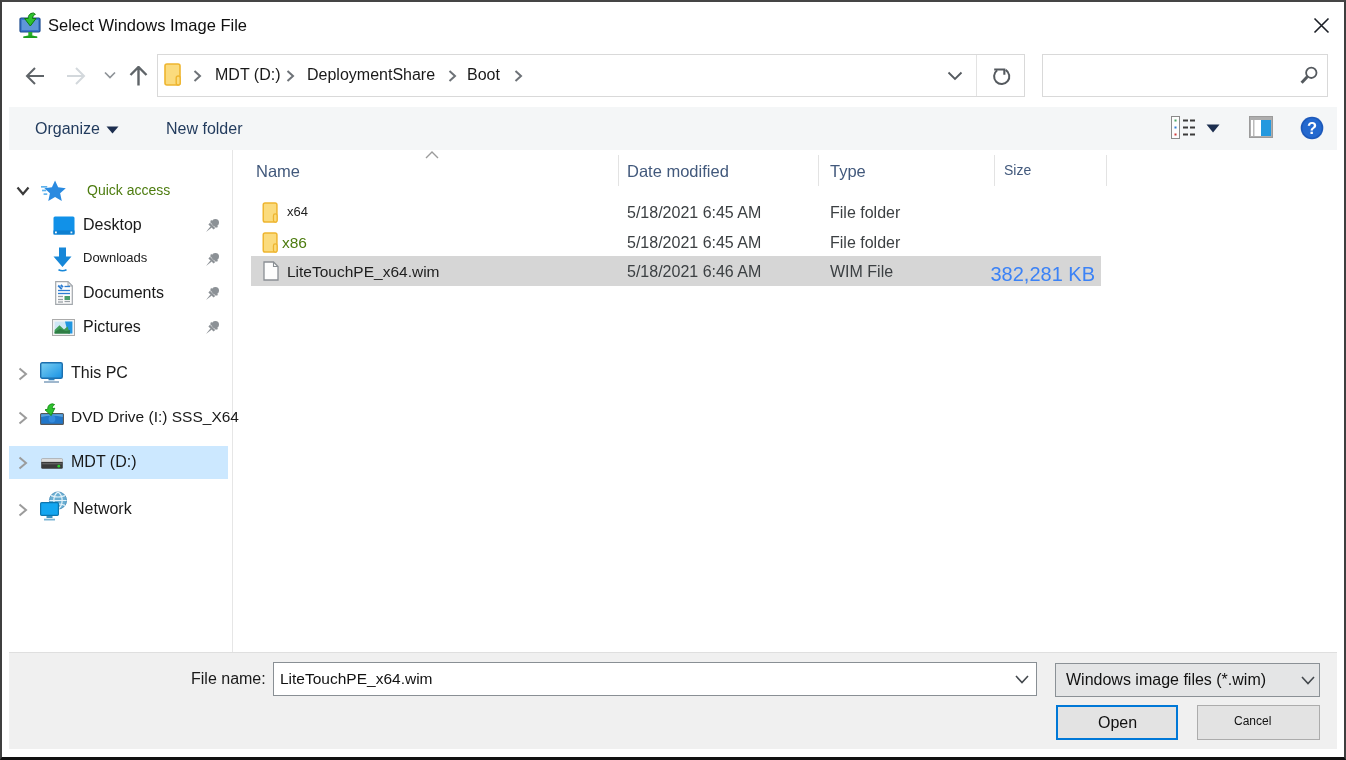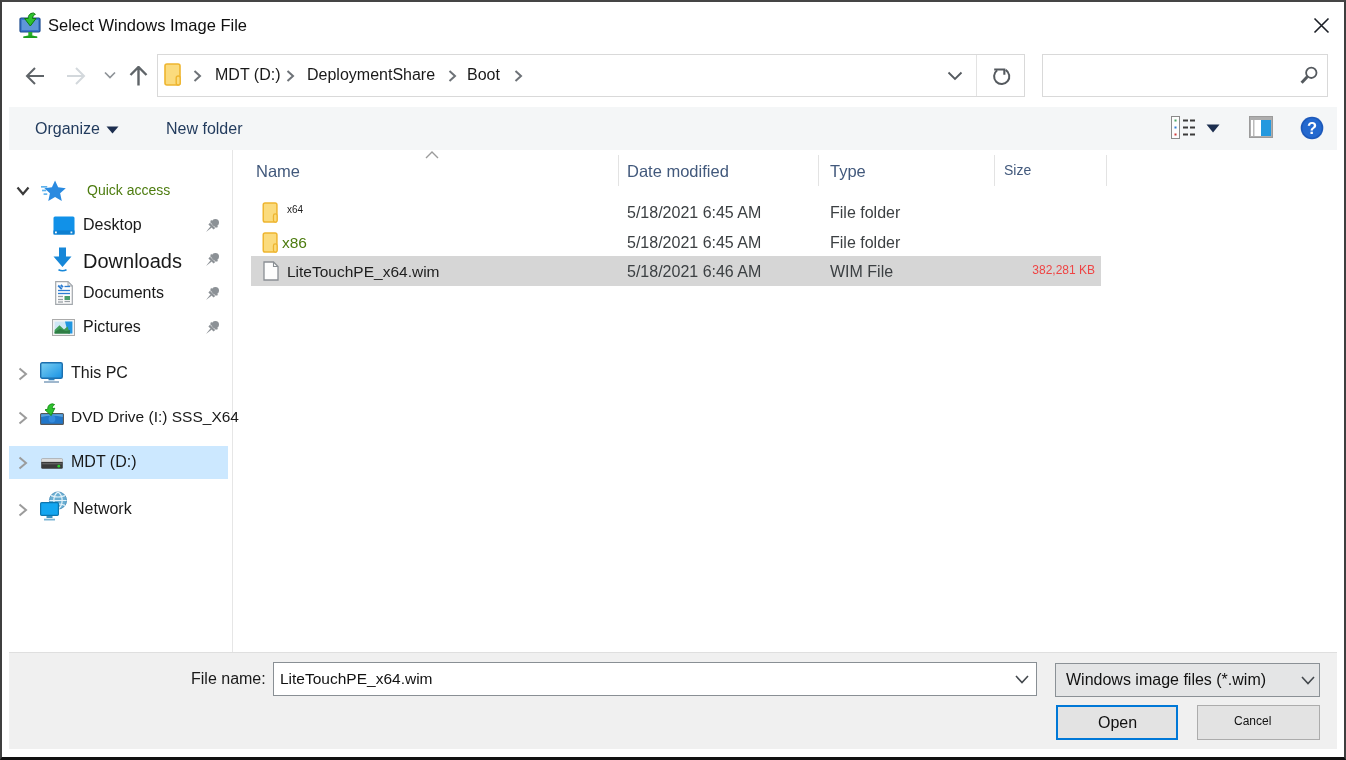--- a/index.html
+++ b/index.html
@@ -152,21 +152,21 @@
             <path d="M6 2.8 L13.2 10 L10.8 10.8 L5.2 5.2 Z"></path>
             <path d="M5 5.8 L10.2 11 L8.6 12.6 L3.4 7.4 Z"></path>
             <path d="M5.6 9.2 L6.8 10.4 L1 15 Z"></path>
           </g>
   </svg>
 
   <svg class="abs" style="left:53px; top:247px;" width="19" height="25" viewBox="0 0 19 25">
     <path d="M6 0.5 L13 0.5 L13 9.5 L18.5 9.5 L9.5 20 L0.5 9.5 L6 9.5 Z" fill="#1787d8"></path>
     <path d="M5.5 22.8 Q 9.5 24.8 13.5 22.8" stroke="#1787d8" stroke-width="1.6" fill="none"></path>
   </svg>
-  <div class="abs txt" style="left:83px; top:250px; font-size:20px; color:#191919;">Downloads</div>
+  <div class="abs txt" style="left:83px; top:250px; font-size:13px; color:#191919;">Downloads</div>
   <svg class="abs" style="left:205px; top:251px;" width="16" height="16" viewBox="0 0 16 16">
     <g fill="#8c9196">
             <circle cx="10.4" cy="5.6" r="3.6"></circle>
             <path d="M6 2.8 L13.2 10 L10.8 10.8 L5.2 5.2 Z"></path>
             <path d="M5 5.8 L10.2 11 L8.6 12.6 L3.4 7.4 Z"></path>
             <path d="M5.6 9.2 L6.8 10.4 L1 15 Z"></path>
           </g>
   </svg>
 
   <svg class="abs" style="left:55px; top:281px;" width="18" height="24" viewBox="0 0 18 24">
@@ -278,41 +278,41 @@
 
   <div class="abs" style="left:618px; top:155px; width:1px; height:31px; background:#e3e3e3;"></div>
   <div class="abs" style="left:818px; top:155px; width:1px; height:31px; background:#e3e3e3;"></div>
   <div class="abs" style="left:994px; top:155px; width:1px; height:31px; background:#e3e3e3;"></div>
   <div class="abs" style="left:1106px; top:155px; width:1px; height:31px; background:#e3e3e3;"></div>
 
   <svg class="abs" style="left:262px; top:202px;" width="18" height="21" viewBox="0 0 19 23">
     <rect x="1" y="1" width="15" height="21" rx="2" fill="#fbdb7d" stroke="#eeb52f" stroke-width="1.6"></rect>
     <rect x="12.2" y="13" width="4" height="9" rx="2" fill="#fbdb7d" stroke="#eeb52f" stroke-width="1.4"></rect>
   </svg>
-  <div class="abs txt" style="left:287px; top:204px; font-size:10px; color:#1e1e1e;text-align:right;">x64</div>
+  <div class="abs txt" style="left:287px; top:204px; font-size:13px; color:#1e1e1e;text-align:right;">x64</div>
   <div class="abs txt" style="left:627px; top:204px; font-size:16px; color:#3c4043;">5/18/2021 6:45 AM</div>
   <div class="abs txt" style="left:830px; top:204px; font-size:16px; color:#3c4043;">File folder</div>
 
   <svg class="abs" style="left:262px; top:232px;" width="18" height="21" viewBox="0 0 19 23">
     <rect x="1" y="1" width="15" height="21" rx="2" fill="#fbdb7d" stroke="#eeb52f" stroke-width="1.6"></rect>
     <rect x="12.2" y="13" width="4" height="9" rx="2" fill="#fbdb7d" stroke="#eeb52f" stroke-width="1.4"></rect>
   </svg>
   <div class="abs txt" style="left:282px; top:234px; font-size:15.5px; color:#4d7c0f;">x86</div>
   <div class="abs txt" style="left:627px; top:234px; font-size:16px; color:#3c4043;">5/18/2021 6:45 AM</div>
   <div class="abs txt" style="left:830px; top:234px; font-size:16px; color:#3c4043;">File folder</div>
 
   <div class="abs" style="left:251px; top:256px; width:850px; height:30px; background:#d6d6d6;"></div>
   <svg class="abs" style="left:263px; top:261px;" width="16" height="20" viewBox="0 0 16 20">
     <path d="M1 1 L10.5 1 L15 5.5 L15 19 L1 19 Z" fill="#fdfdfd" stroke="#8a8f94" stroke-width="1.3"></path>
     <path d="M10.5 1 L10.5 5.5 L15 5.5" fill="none" stroke="#8a8f94" stroke-width="1.1"></path>
   </svg>
   <div class="abs txt" style="left:287px; top:263px; font-size:15.5px; color:#1e1e1e;">LiteTouchPE_x64.wim</div>
   <div class="abs txt" style="left:627px; top:263px; font-size:16px; color:#3c4043;">5/18/2021 6:46 AM</div>
   <div class="abs txt" style="left:830px; top:263px; font-size:16px; color:#3c4043;">WIM File</div>
-  <div class="abs txt" style="left:1095px; top:263px; font-size:12px; color:#ef4444; transform:translateX(-100%);">382,281 KB</div>
+  <div class="abs txt" style="left:1095px; top:263px; font-size:20px; color:#3b82f6; transform:translateX(-100%);">382,281 KB</div>
 </div>
 
 <div class="abs" style="left:9px; top:652px; width:1328px; height:97px; background:#f0f0f0; border-top:1px solid #dfdfdf;"></div>
 <div class="abs txt" style="left:191px; top:670px; font-size:16px; color:#1a1a1a;">File name:</div>
 <div class="abs" style="left:273px; top:662px; width:764px; height:34px; background:#fff; border:1px solid #898f94;"></div>
 <div class="abs txt" style="left:280px; top:670px; font-size:15.5px; color:#111;">LiteTouchPE_x64.wim</div>
 <svg class="abs" style="left:1015px; top:675px;" width="14" height="9" viewBox="0 0 14 9">
         <path d="M1 1 L7 7.5 L13 1" stroke="#43484d" stroke-width="1.6" fill="none"></path>
       </svg>
 <div class="abs" style="left:1055px; top:663px; width:265px; height:34px; background:#e4e5e6; border:1px solid #8b9196;"></div>

